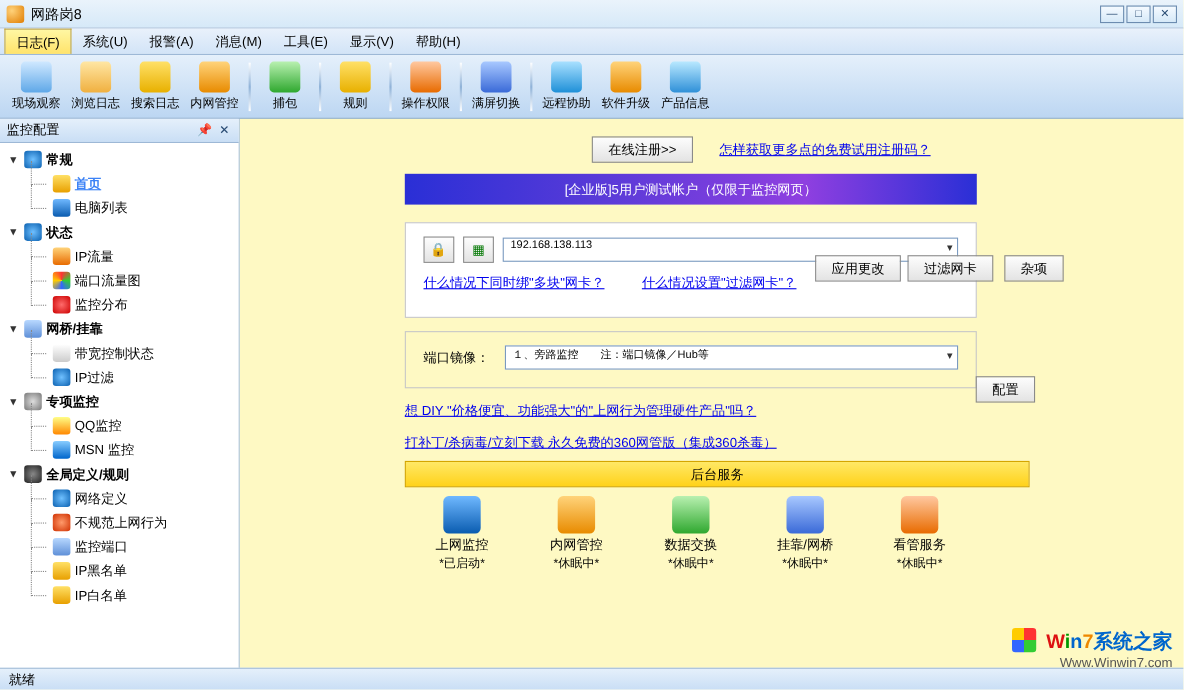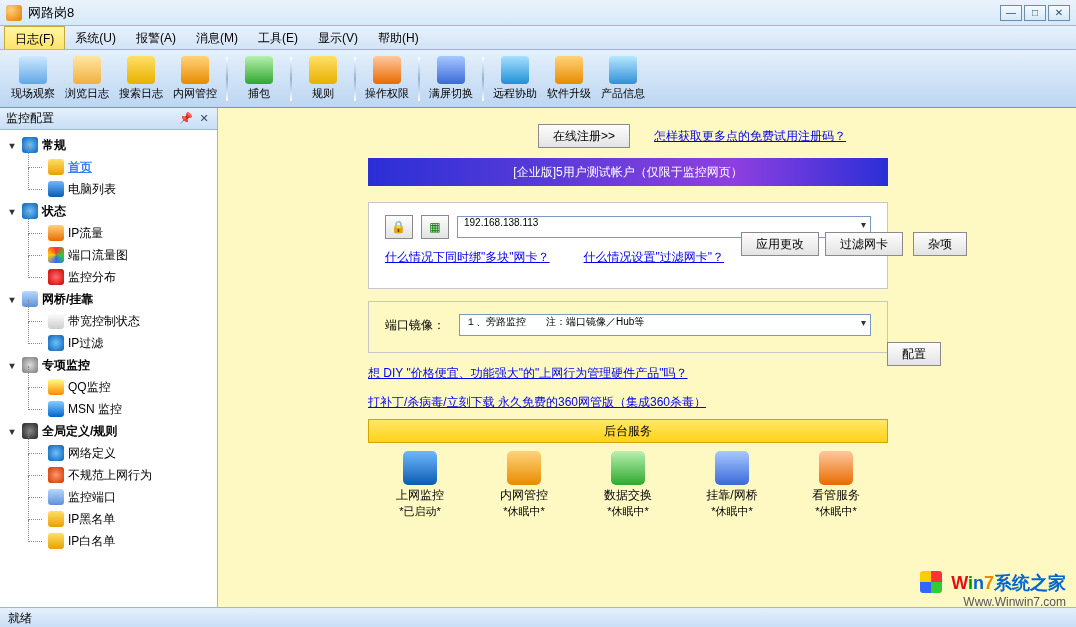--- a/index.html
+++ b/index.html
@@ -55,21 +55,21 @@
 .combo { flex: 1; height: 22px; border: 1px solid #7a9ac0; background: #fff; padding: 0 18px 0 6px; font-size: 10px; position: relative; }
 .combo::after { content: "▾"; position: absolute; right: 4px; top: 2px; color: #333; font-size: 10px; }
 .sidebtns { position: absolute; right: -80px; top: 10px; display: flex; flex-direction: row; gap: 10px; margin-top: 19px; }
 .lbl { width: 66px; font-size: 12px; }
 
 .panel2 { width: 520px; border: 1px solid #c7c7c7; padding: 12px 16px 6px; margin-top: 12px; position: relative; }
 .cfgbtn { position: absolute; right: -54px; top: 40px; }
 
 .linkrow { margin: 12px 0 6px; }
 
-.svcbar { width: 520px; height: 24px; background: linear-gradient(#ffe866,#ffd21a); border: 1px solid #d4a500; text-align: center; line-height: 22px; font-size: 12px; margin-top: 8px; }
+.svcbar { width: 568px; height: 24px; background: linear-gradient(#ffe866,#ffd21a); border: 1px solid #d4a500; text-align: center; line-height: 22px; font-size: 12px; margin-top: 8px; }
 
 .svcgrid { width: 520px; display: flex; justify-content: space-around; margin-top: 8px; }
 .svc { width: 90px; text-align: center; cursor: pointer; }
 .svc .sicn { width: 34px; height: 34px; margin: 0 auto 2px; border-radius: 5px; }
 .svc .sname { font-size: 12px; }
 .svc .sstat { font-size: 11px; }
 
 
 .status { position: absolute; left: 0; right: 0; bottom: 0; height: 20px; background: linear-gradient(#e5f0fb,#c9def5); border-top: 1px solid #9db8d6; padding: 2px 8px; font-size: 12px; }
 

